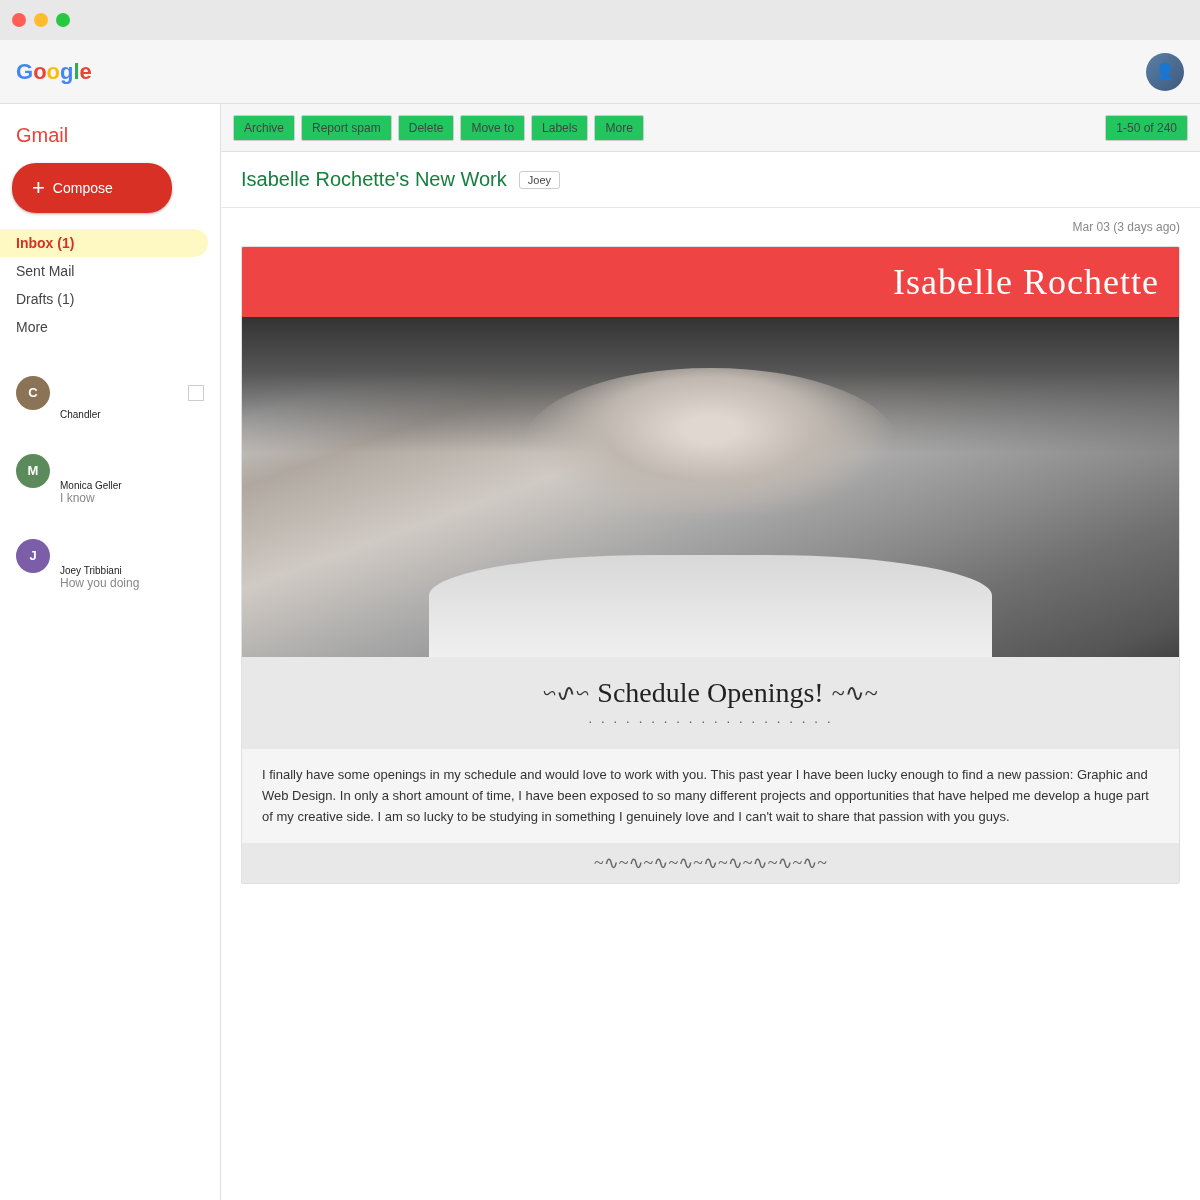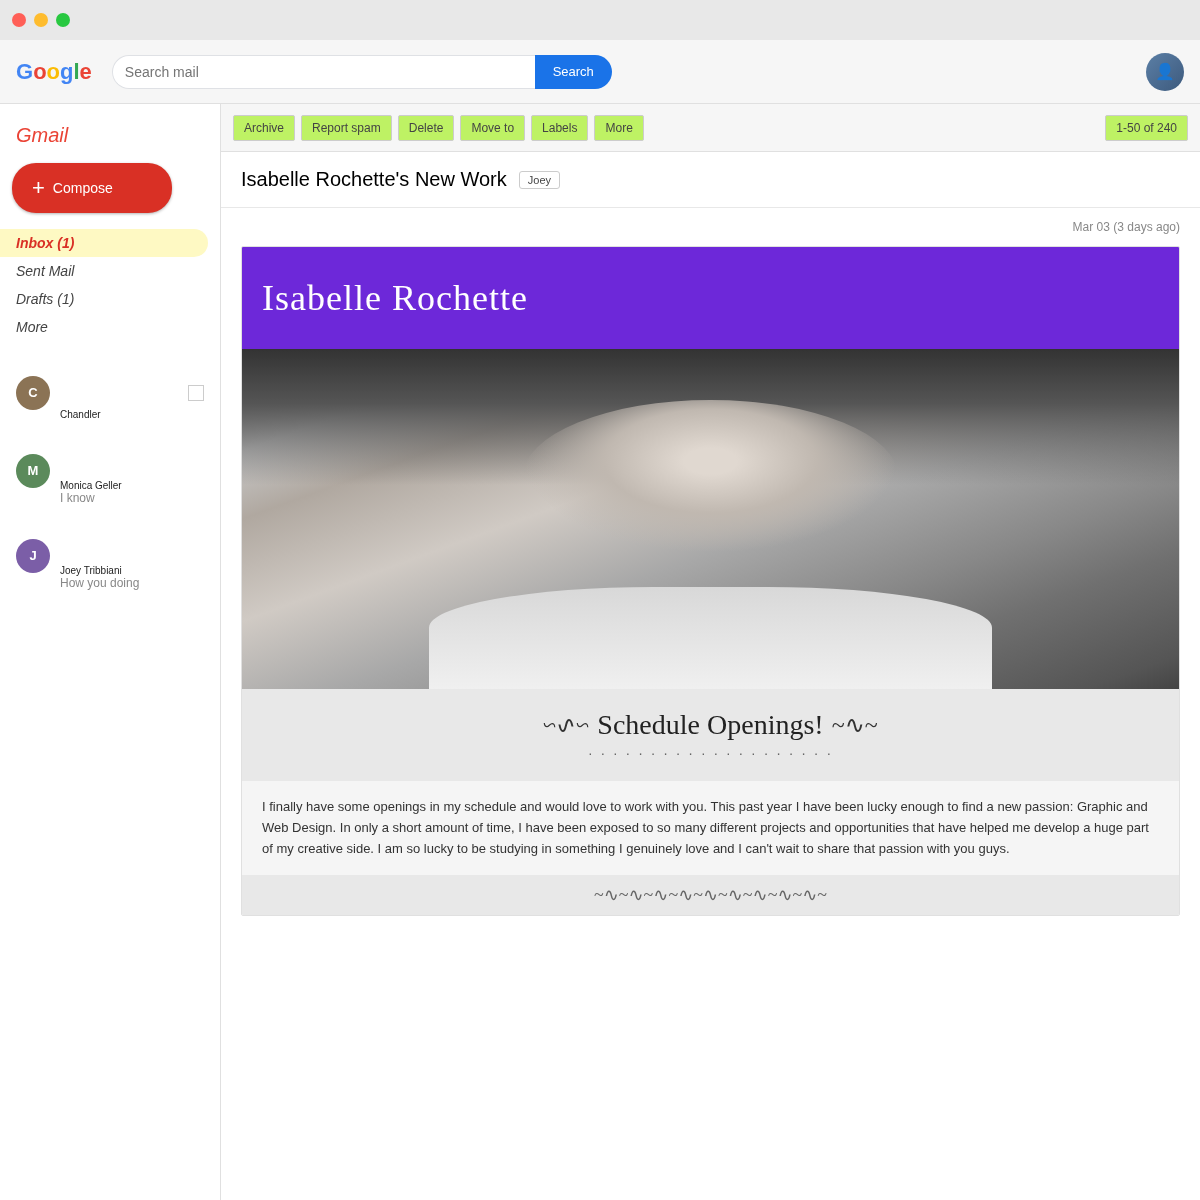--- a/index.html
+++ b/index.html
@@ -97,21 +97,21 @@
     }
 
     
     .sidebar {
       width: 220px;
       min-width: 220px;
       padding: 8px 0;
       background: #fff;
     }
     .toolbar-btn {
-      background: #bef264;
+      background: #22c55e;
       border: 1px solid #ccc;
       border-radius: 2px;
       padding: 5px 10px;
       font-size: 12px;
       cursor: pointer;
       color: #444;
     }
 
     
     .compose-btn {
@@ -139,21 +139,20 @@
     
     .nav-item {
       padding: 6px 16px;
       font-size: 14px;
       cursor: pointer;
       border-radius: 0 20px 20px 0;
       margin-right: 12px;
       color: #444;
       display: flex;
       gap: 6px;
-      font-style: italic;
     }
     .nav-item.active { background: #fef9c3; color: #d93025; font-weight: bold; }
     .nav-item.red-text { color: #d93025; }
 
     
     .contact-list { margin-top: 16px; }
     .contact-item {
       padding: 8px 16px;
       display: flex;
       align-items: center;
@@ -201,21 +200,21 @@
     .email-header {
       padding: 16px 20px;
       border-bottom: 1px solid #e8e8e8;
       display: flex;
       align-items: center;
       gap: 12px;
     }
     .email-subject {
       font-size: 20px;
       font-weight: 400;
-      color: #000000;
+      color: #15803d;
     }
     .inbox-badge {
       background: #fff;
       border: 1px solid #ccc;
       border-radius: 3px;
       padding: 2px 8px;
       font-size: 11px;
       color: #444;
     }
 
@@ -234,23 +233,23 @@
     
     .email-card {
       margin: 0 20px;
       border: 1px solid #e0e0e0;
       border-radius: 2px;
       overflow: hidden;
     }
 
     
     .card-header-dark {
-      background: #6d28d9;
-      padding: 30px 20px;
-      text-align: left;
+      background: #ef4444;
+      padding: 14px 20px;
+      text-align: right;
     }
     .card-header-dark h1 {
       color: #fff;
       font-size: 36px;
       font-weight: 400;
       font-family: Georgia, serif;
       letter-spacing: 1px;
     }
 
     
@@ -315,24 +314,20 @@
 </div>
 
 <div class="search-bar">
   <div class="google-logo">
     <span class="g-blue">G</span>
       <span class="g-red">o</span>
       <span class="g-yellow">o</span>
       <span class="g-blue">g</span>
       <span class="g-green">l</span>
       <span class="g-red">e</span>
-  </div>
-  <div class="search-input-wrap">
-    <input class="search-input" type="text" placeholder="Search mail" style="">
-    <button class="search-btn">Search</button>
   </div>
   <div class="user-avatar">
     <div class="avatar-img">👤</div>
   </div>
 </div>
 
 <div class="main-container">
 
   <div class="sidebar">
 

